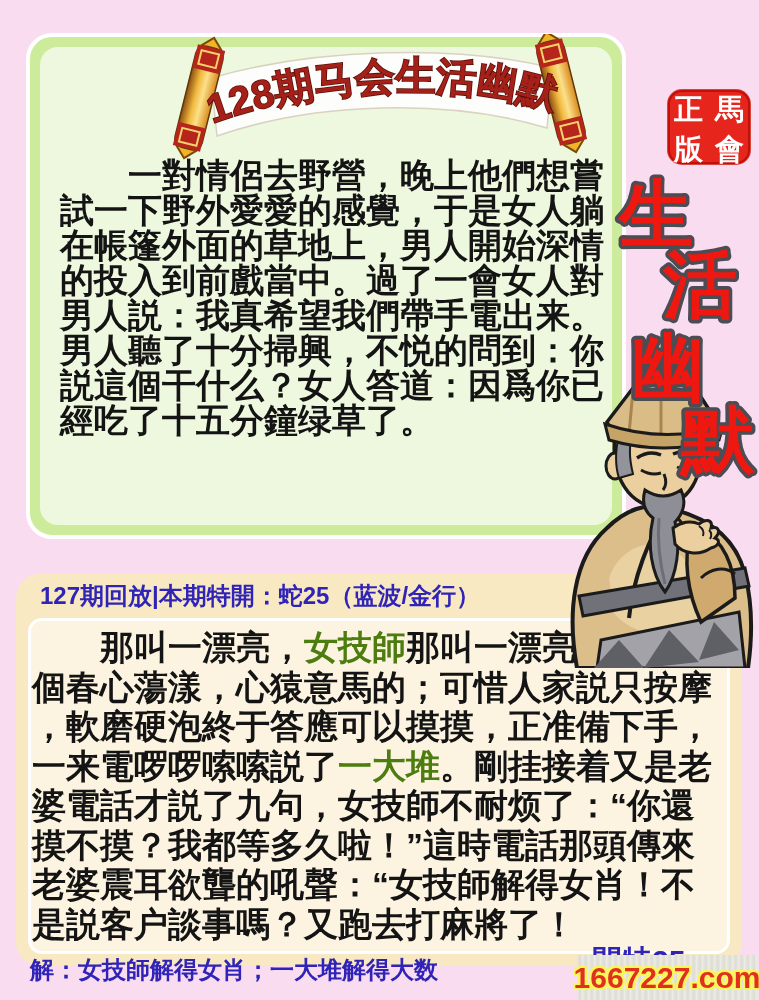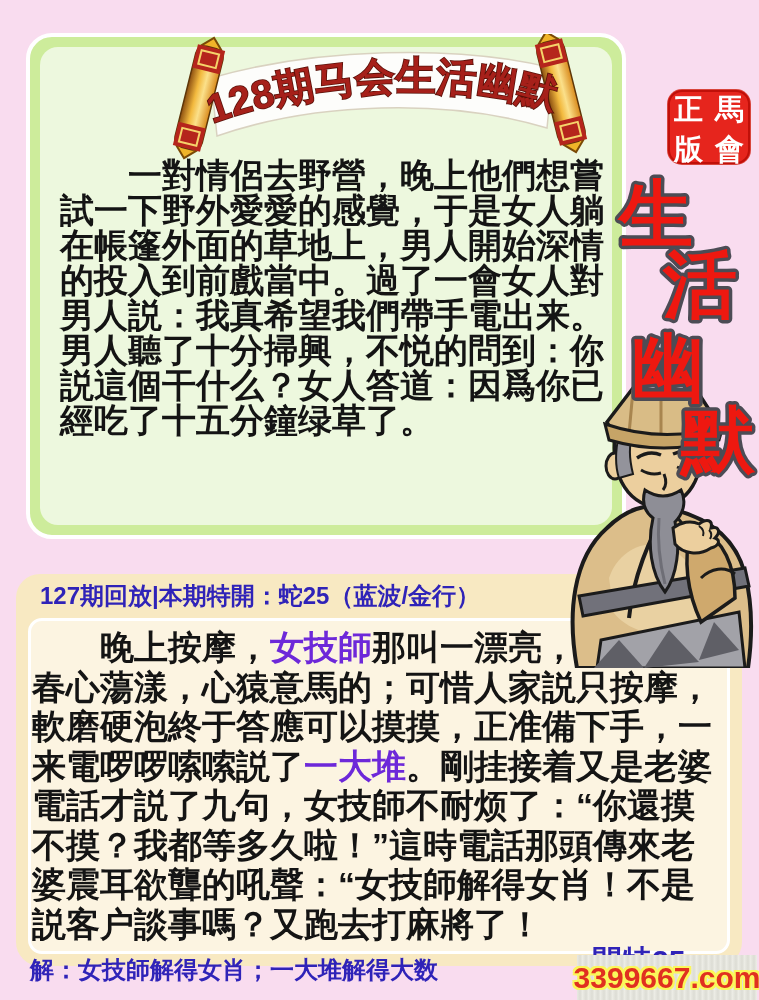--- a/index.html
+++ b/index.html
@@ -55,21 +55,21 @@
   }
   .cream-inner{
     position:absolute;left:28px;top:618px;width:696px;height:330px;
     background:#fcf4e1;border:3px solid #ffffff;border-radius:14px;
   }
   .joke2{
     position:absolute;left:32px;top:628px;width:692px;
     font-size:34px;line-height:39.5px;font-weight:700;color:#141414;
     text-indent:2em;z-index:2;word-break:break-all;line-break:anywhere;
   }
-  .red-hl{color:#6d28d9;}
+  .red-hl{color:#4d7c0f;}
   
   .solution{
     position:absolute;left:30px;top:954px;width:600px;
     font-size:24px;font-weight:700;color:#2f23b8;z-index:8;
   }
   .partial-open{
     position:absolute;left:592px;top:941px;
     font-size:30px;font-weight:700;color:#2f23b8;z-index:8;
   }
   .watermark{
@@ -188,21 +188,21 @@
     <path d="M124,150 C132,144 142,142 150,146 C158,140 164,142 162,150 C170,148 172,154 166,160 C172,162 170,168 162,170 C150,178 134,176 126,166 Z" fill="#eccf9e" stroke="#1b1b1b" stroke-width="3"></path>
     <path d="M150,148 q6,4 4,10 M160,152 q4,4 1,9" stroke="#1b1b1b" stroke-width="2" fill="none"></path>
   </svg>
 
   <div class="yellow-box">
     <div class="cream-inner" style="position:absolute;left:12px;top:44px;width:696px;height:330px;"></div>
   </div>
 
   <div class="replay-header">127期回放|本期特開：蛇25（蓝波/金行）</div>
 
-  <div class="joke2"><span>晚上按摩，</span><span class="red-hl">女技師</span><span>那叫一漂亮，看得那個春心蕩漾，心猿意馬的；可惜人家説只按摩，軟磨硬泡終于答應可以摸摸，正准備下手，一来電啰啰嗦嗦説了</span><span class="red-hl">一大堆</span><span>。剛挂接着又是老婆電話才説了九句，女技師不耐烦了：“你還摸不摸？我都等多久啦！”這時電話那頭傳來老婆震耳欲聾的吼聲：“女技師解得女肖！不是説客户談事嗎？又跑去打麻將了！</span></div>
+  <div class="joke2"><span>那叫一漂亮，</span><span class="red-hl">女技師</span><span>那叫一漂亮，看得那個春心蕩漾，心猿意馬的；可惜人家説只按摩，軟磨硬泡終于答應可以摸摸，正准備下手，一来電啰啰嗦嗦説了</span><span class="red-hl">一大堆</span><span>。剛挂接着又是老婆電話才説了九句，女技師不耐烦了：“你還摸不摸？我都等多久啦！”這時電話那頭傳來老婆震耳欲聾的吼聲：“女技師解得女肖！不是説客户談事嗎？又跑去打麻將了！</span></div>
 
   <div class="partial-open">開特25</div>
   <div class="solution">解：女技師解得女肖；一大堆解得大数</div>
   <div class="watermark">
-    <span>3399667.com</span>
+    <span>1667227.com</span>
   </div>
 
 </div>
 
 </body></html>

